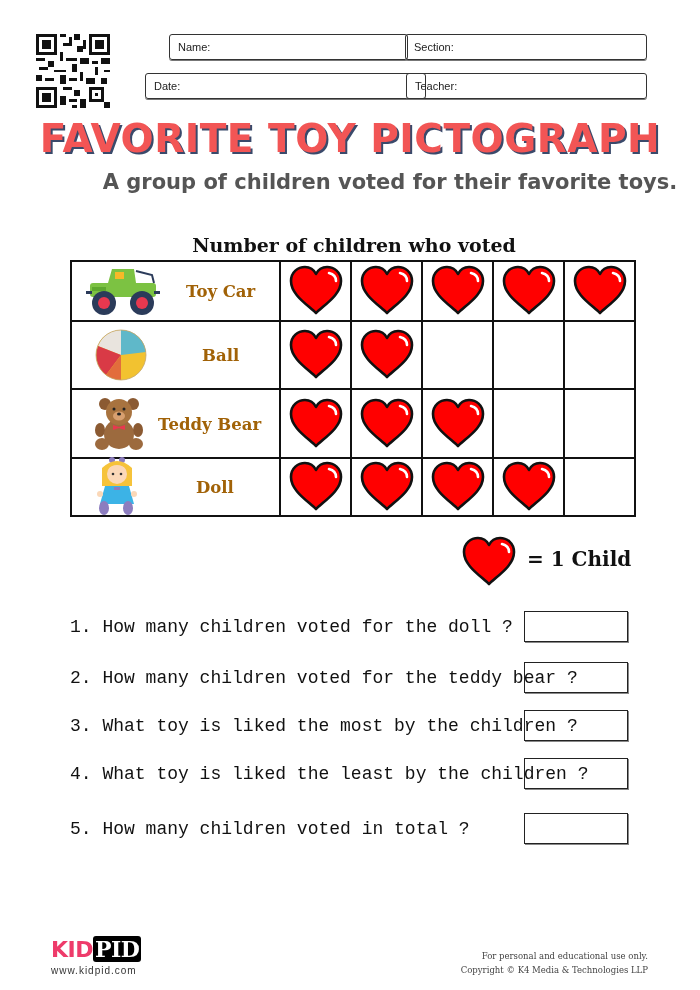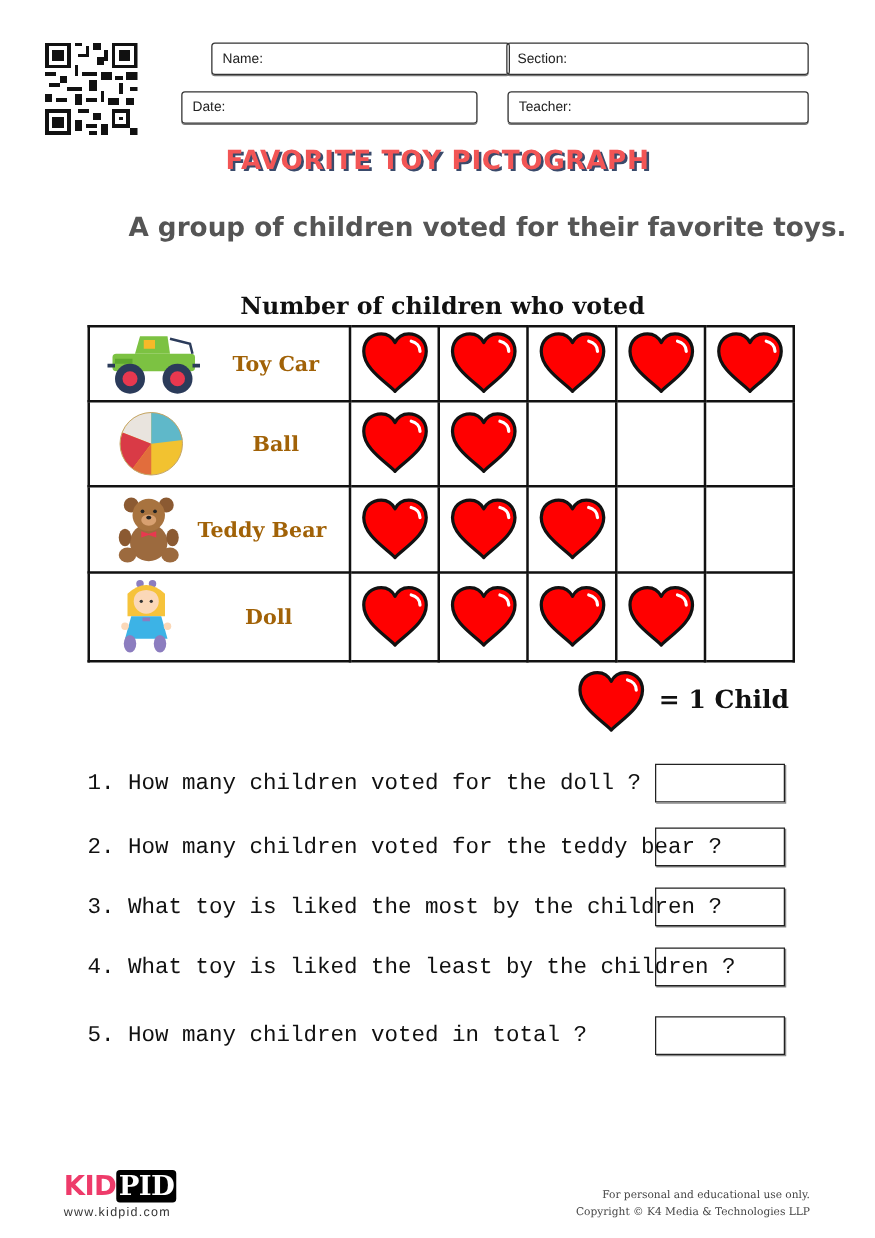--- a/index.html
+++ b/index.html
@@ -1,20 +1,20 @@
 <!DOCTYPE html>
 <html><head>
 <meta charset="utf-8">
 <style>
   html, body { margin:0; padding:0; }
   body { width:700px; height:990px; background:#ffffff; position:relative; overflow:hidden; font-family:"Liberation Sans", sans-serif; color:#111; }
   .abs { position:absolute; }
   .qr { left:36px; top:34px; width:74px; height:74px; }
   .field { border:1.5px solid #333; border-radius:3px; height:26px; box-sizing:border-box; font-size:11px; color:#222; padding:0 8px; display:flex; align-items:center; box-shadow:0 1px 0 #777; }
-  .title { left:0; width:700px; top:116px; text-align:center; font-family:"DejaVu Sans", sans-serif; font-weight:bold; font-size:21px; letter-spacing:0.5px; color:#F25555; text-shadow:2px 2px 0 #3a4a6b; }
+  .title { left:0; width:700px; top:116px; text-align:center; font-family:"DejaVu Sans", sans-serif; font-weight:bold; font-size:39px; letter-spacing:0.5px; color:#F25555; text-shadow:2px 2px 0 #3a4a6b; }
   .subtitle { left:0; width:700px; top:170px; text-align:center; font-family:"DejaVu Sans", sans-serif; font-weight:bold; font-size:21px; color:#555;padding-left:40px; }
   .chart-title { left:0; width:700px; top:234px; text-align:center; font-family:"DejaVu Serif", serif; font-weight:bold; font-size:19px; color:#111; padding-left:4px; }
   table.picto { position:absolute; left:70px; top:260px; border-collapse:collapse; }
   table.picto td { border:2.5px solid #111; padding:0; text-align:center; vertical-align:middle; }
   td.label-cell { width:207px; position:relative; }
   td.heart-cell { width:69px; }
   .toy-icon { position:absolute; left:10px; top:50%; transform:translateY(-50%); }
   .toy-name { font-family:"DejaVu Serif", serif; font-weight:bold; font-size:16.5px; color:#a16207; position:absolute; top:50%; transform:translateY(-50%); }
   .heart { display:inline-block; width:56px; height:52px; vertical-align:middle; }
   .legend-heart { left:461px; top:536px; width:56px; height:52px; }
@@ -79,21 +79,21 @@
       <rect x="12" y="24" width="2" height="1"></rect>
   </g>
 </svg>
 
 <div class="abs field" style="left:145px;top:34px;width:239px;margin-left:24px;">
     <span>Name:</span>
   </div>
 <div class="abs field" style="left:405px;top:34px;width:242px;">
     <span>Section:</span>
   </div>
-<div class="abs field" style="left:145px;top:73px;width:237px;">
+<div class="abs field" style="left:145px;top:73px;width:281px;">
     <span>Date:</span>
   </div>
 <div class="abs field" style="left:406px;top:73px;width:241px;">
     <span>Teacher:</span>
   </div>
 
 <div class="abs title">FAVORITE TOY PICTOGRAPH</div>
 <div class="abs subtitle">A group of children voted for their favorite toys.</div>
 
 <div class="abs chart-title">Number of children who voted</div>
@@ -188,21 +188,21 @@
           </svg></td>
     <td class="heart-cell"><svg class="heart">
             <use href="#heart"></use>
           </svg></td>
     <td class="heart-cell"><svg class="heart">
             <use href="#heart"></use>
           </svg></td>
     <td class="heart-cell"></td>
     <td class="heart-cell"></td>
   </tr>
-  <tr style="height:71px;">
+  <tr style="height:58px;">
     <td class="label-cell">
       <svg class="toy-icon" style="left:20px;" width="50" height="62" viewBox="0 0 50 62">
         <circle cx="20" cy="4" r="3" fill="#8c7dbf"></circle>
             <circle cx="30" cy="4" r="3" fill="#8c7dbf"></circle>
         <path d="M10 12 Q25 -2 40 12 L40 30 L10 30 Z" fill="#f6c33b"></path>
         <circle cx="25" cy="18" r="10" fill="#fbd8b8"></circle>
         <path d="M14 14 Q25 4 36 14 L36 12 Q25 2 14 12 Z" fill="#f6c33b"></path>
         <circle cx="21" cy="18" r="1.3" fill="#333"></circle>
             <circle cx="29" cy="18" r="1.3" fill="#333"></circle>
         <path d="M13 30 L37 30 L42 48 L8 48 Z" fill="#3cb3e6"></path>

